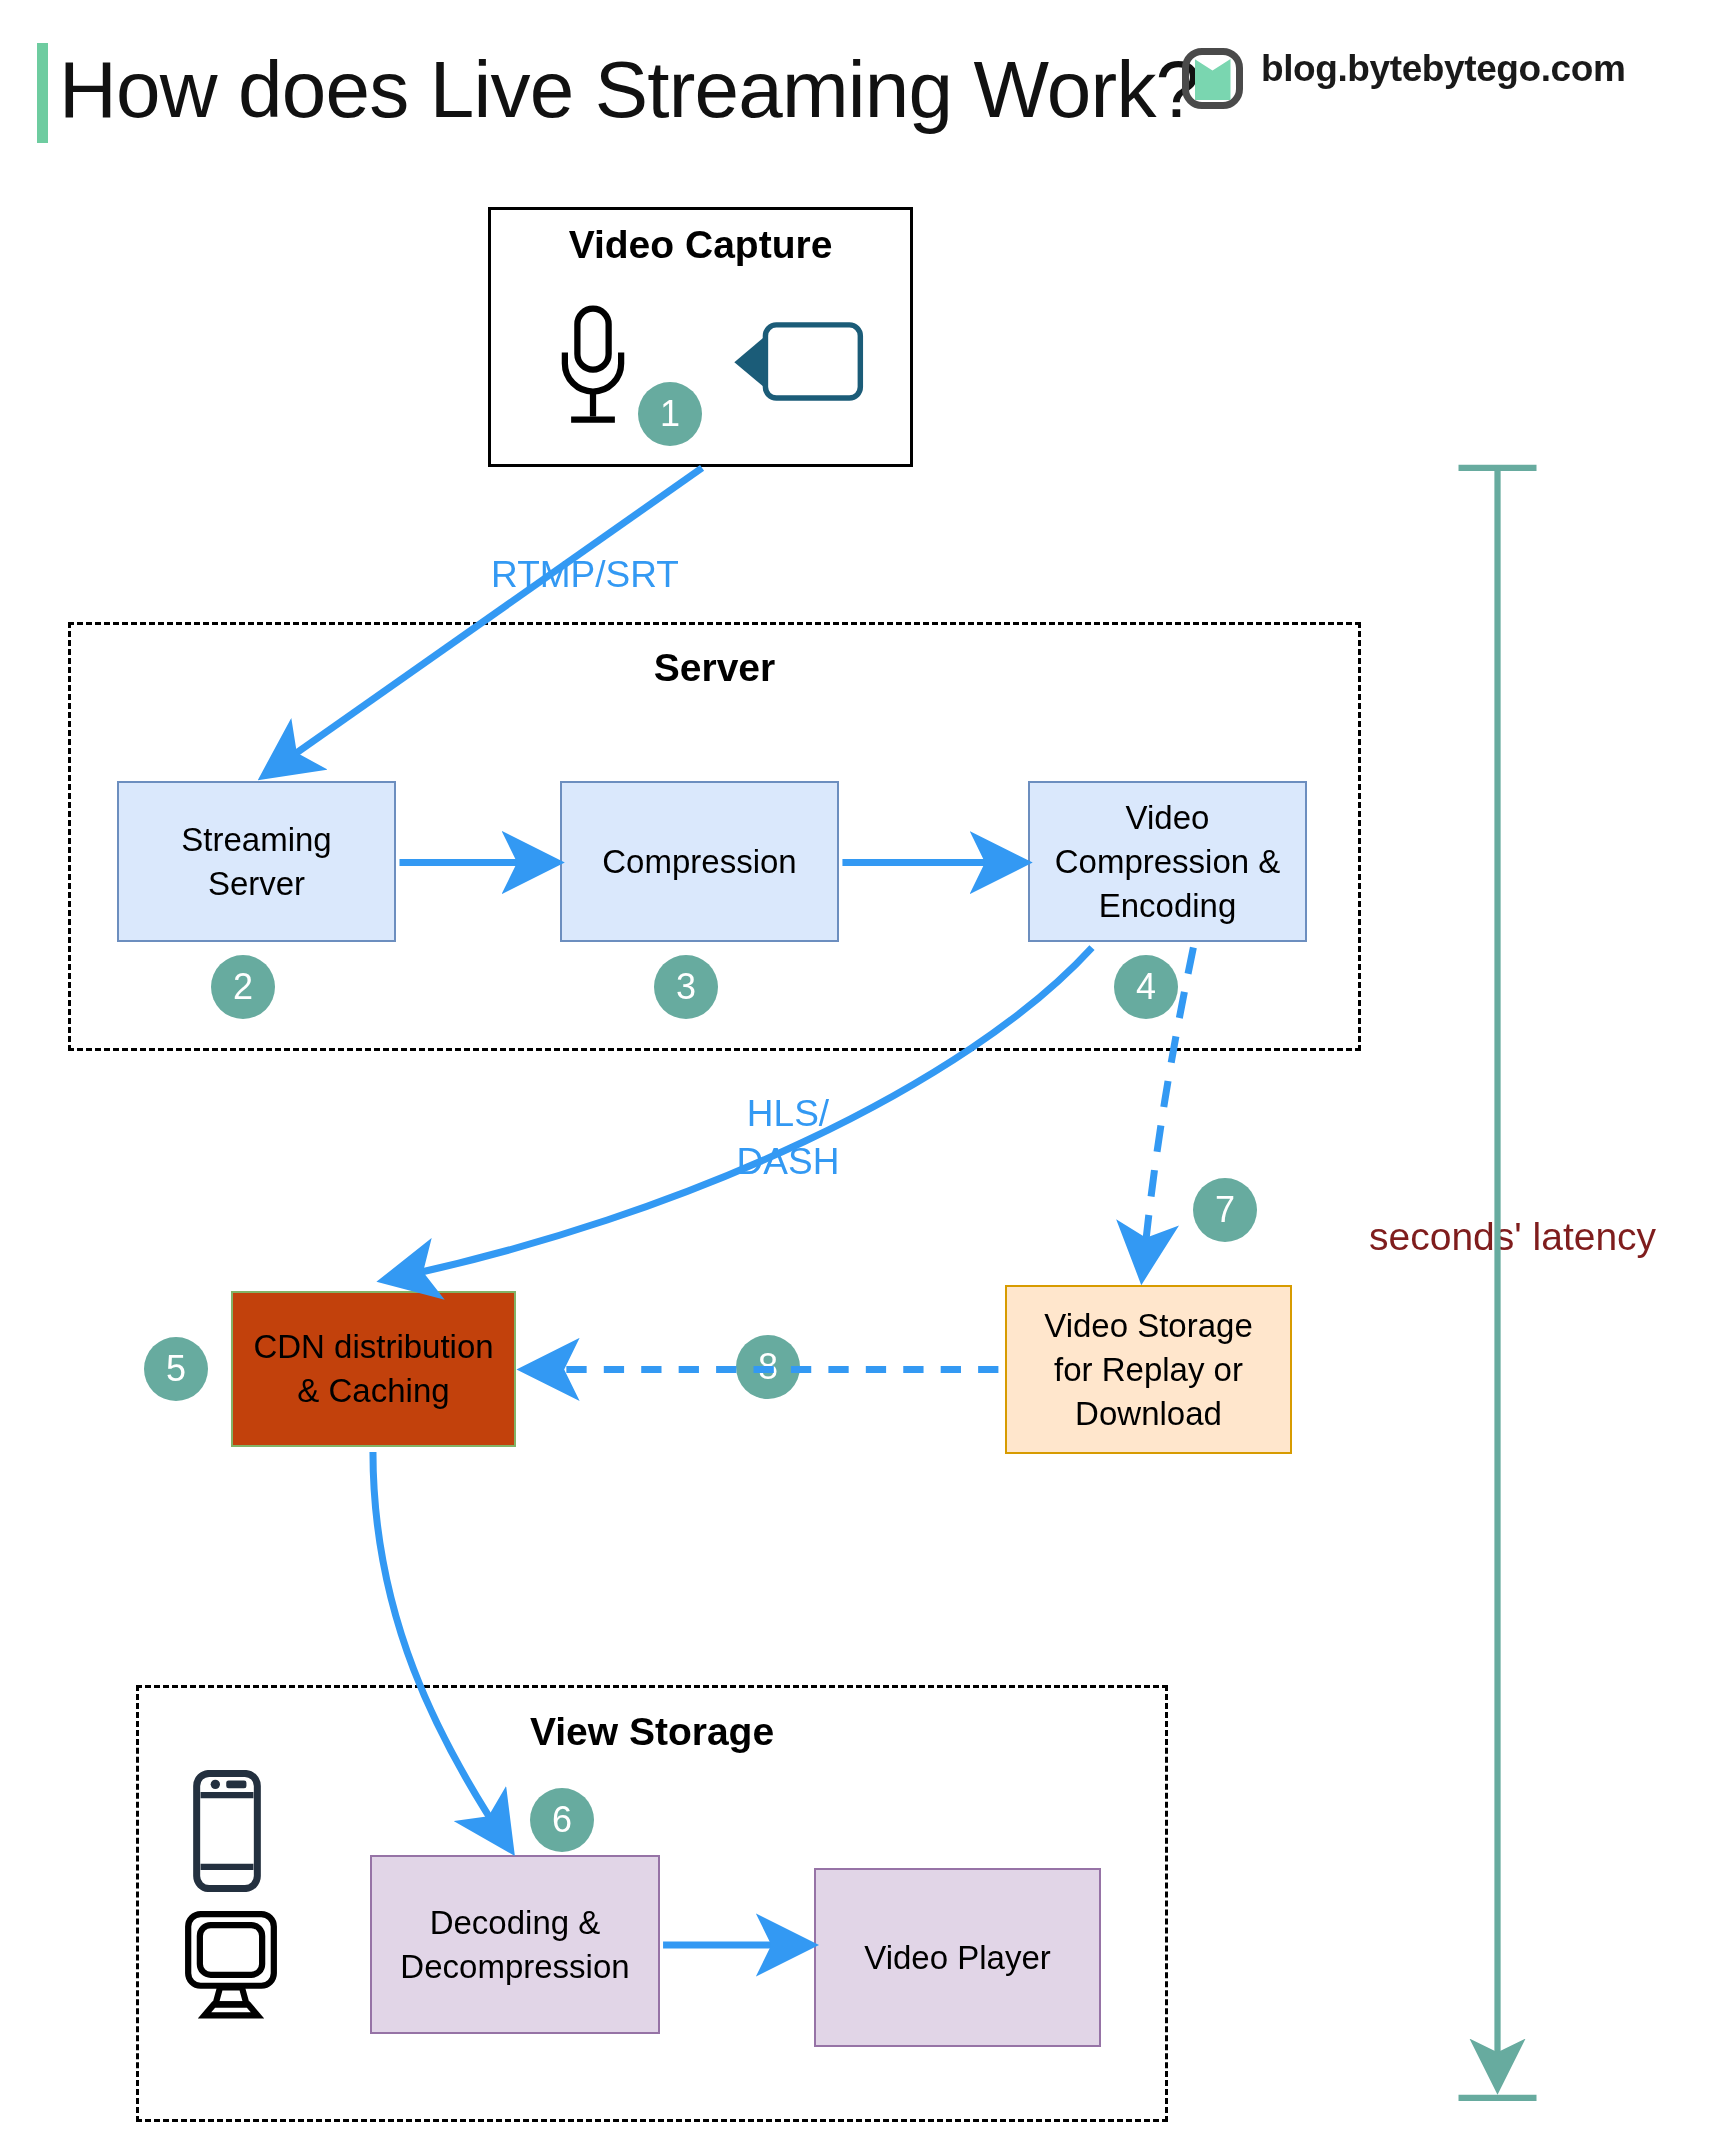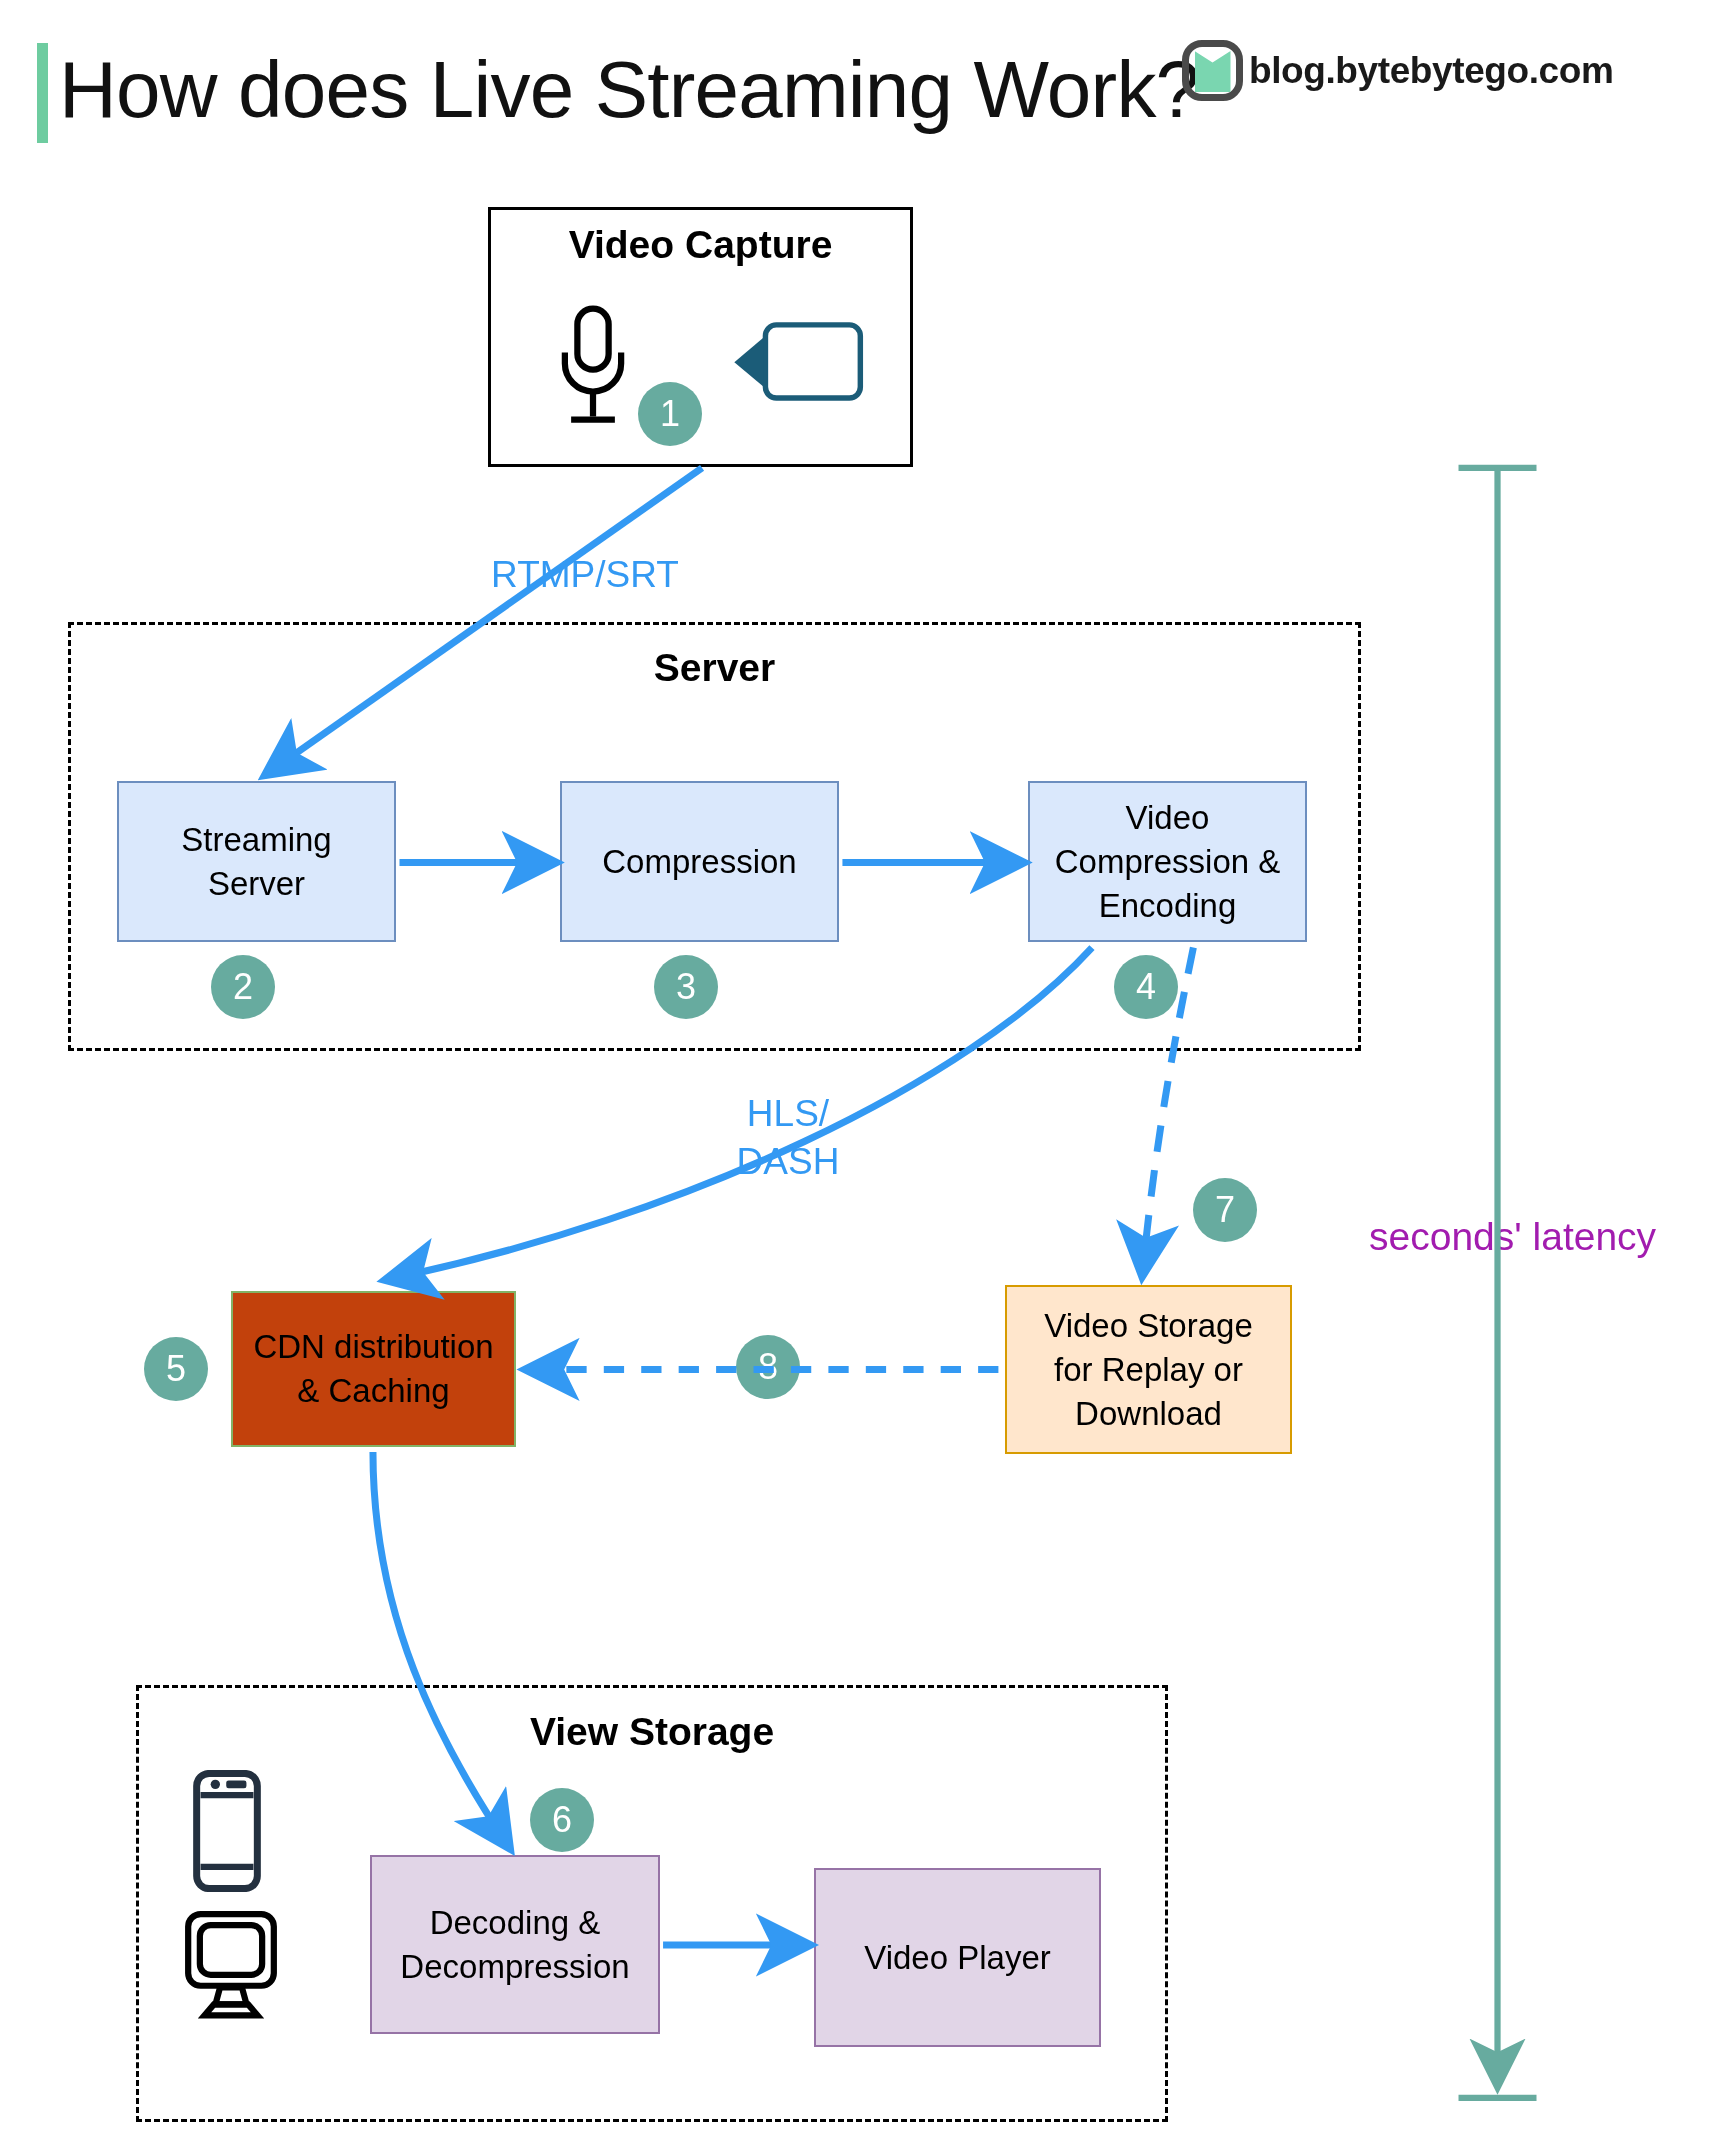--- a/index.html
+++ b/index.html
@@ -30,24 +30,23 @@
   #page-title {
     left: 59px; top: 39px;
     font-size: 80px;
     font-weight: 400;
     color: #111111;
     white-space: nowrap;
     letter-spacing: -0.8px;
     line-height: 101px;
   }
   #brand-wrap {
-    left: 1182px; top: 40px;
+    left: 1182px; top: 48px;
     display: flex;
-    align-items: center;
-    gap: 6px;
+    gap: 18px;
   }
   #brand-logo {
     width: 61px; height: 61px;
     position: relative;
   }
   #brand-logo .outer {
     position: absolute;
     inset: 0;
     border: 7px solid #4a4a4a;
     border-radius: 20px 20px 20px 20px;
@@ -122,21 +121,21 @@
   .edge-label {
     color: #3399f3;
     font-size: 37px;
     line-height: 48px;
     white-space: pre-line;
     text-align: center;
   }
 
   
   #latency-label {
-    color: #a21caf;
+    color: #7f1d1d;
     font-size: 39px;
     white-space: nowrap;
   }
 
   svg.overlay {
     position: absolute;
     left: 0; top: 0;
     width: 1734px; height: 2129px;
     pointer-events: none;
   }

